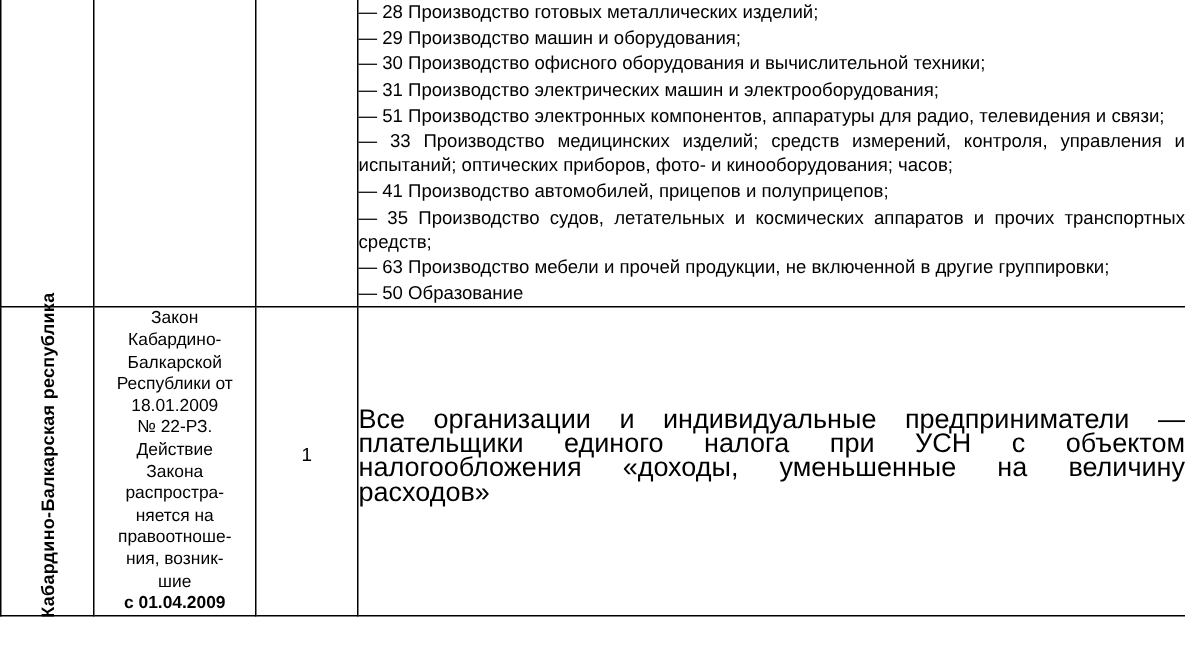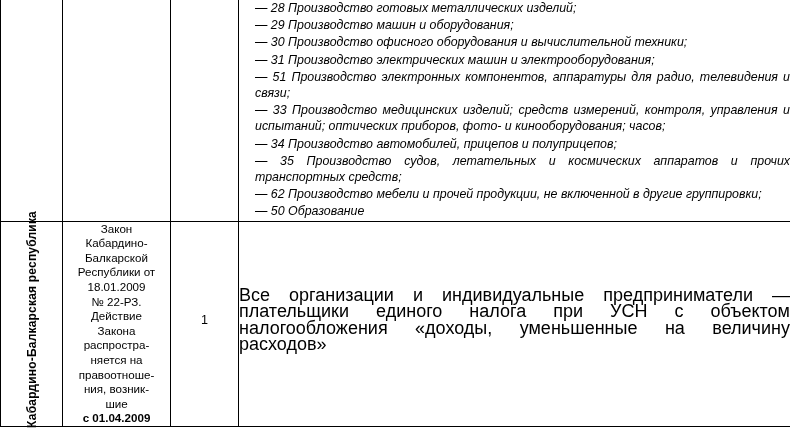--- a/index.html
+++ b/index.html
@@ -43,23 +43,22 @@
 
   .list-cell {
     padding: 4px 8px 6px 8px;
     font-family: "Liberation Sans", sans-serif;
     font-size: 12.4px;
     line-height: 16.2px;
     text-align: justify;
     border-top: none !important;
   }
   .list-cell p {
-    margin: 0 0 1px 16px;
+    margin: 0 0 1px 0;
     text-indent: 0;
-    font-style: italic;
   }
 
   
   .region-cell {
     text-align: center;
     vertical-align: middle;
     padding: 0;
   }
   .vertical-text {
     writing-mode: vertical-rl;
@@ -134,23 +133,23 @@
         <td class="cell-region-empty"></td>
         <td class="cell-law-empty"></td>
         <td class="cell-rate-empty"></td>
         <td class="list-cell">
           <p>— 28 Производство готовых металлических изделий;</p>
           <p>— 29 Производство машин и оборудования;</p>
           <p>— 30 Производство офисного оборудования и вычислительной техники;</p>
           <p>— 31 Производство электрических машин и электрооборудования;</p>
           <p>— 51 Производство электронных компонентов, аппаратуры для радио, телевидения и связи;</p>
           <p>— 33 Производство медицинских изделий; средств измерений, контроля, управления и испытаний; оптических приборов, фото- и кинооборудования; часов;</p>
-          <p>— 34 Производство автомобилей, прицепов и полуприцепов;</p>
+          <p>— 41 Производство автомобилей, прицепов и полуприцепов;</p>
           <p>— 35 Производство судов, летательных и космических аппаратов и прочих транспортных средств;</p>
-          <p>— 62 Производство мебели и прочей продукции, не включенной в другие группировки;</p>
+          <p>— 63 Производство мебели и прочей продукции, не включенной в другие группировки;</p>
           <p>— 50 Образование</p>
         </td>
       </tr>
       <tr>
         <td class="region-cell">
           <div class="region-wrap">
             <span class="vertical-text">Кабардино-Балкарская республика</span>
           </div>
         </td>
         <td class="law-cell">

